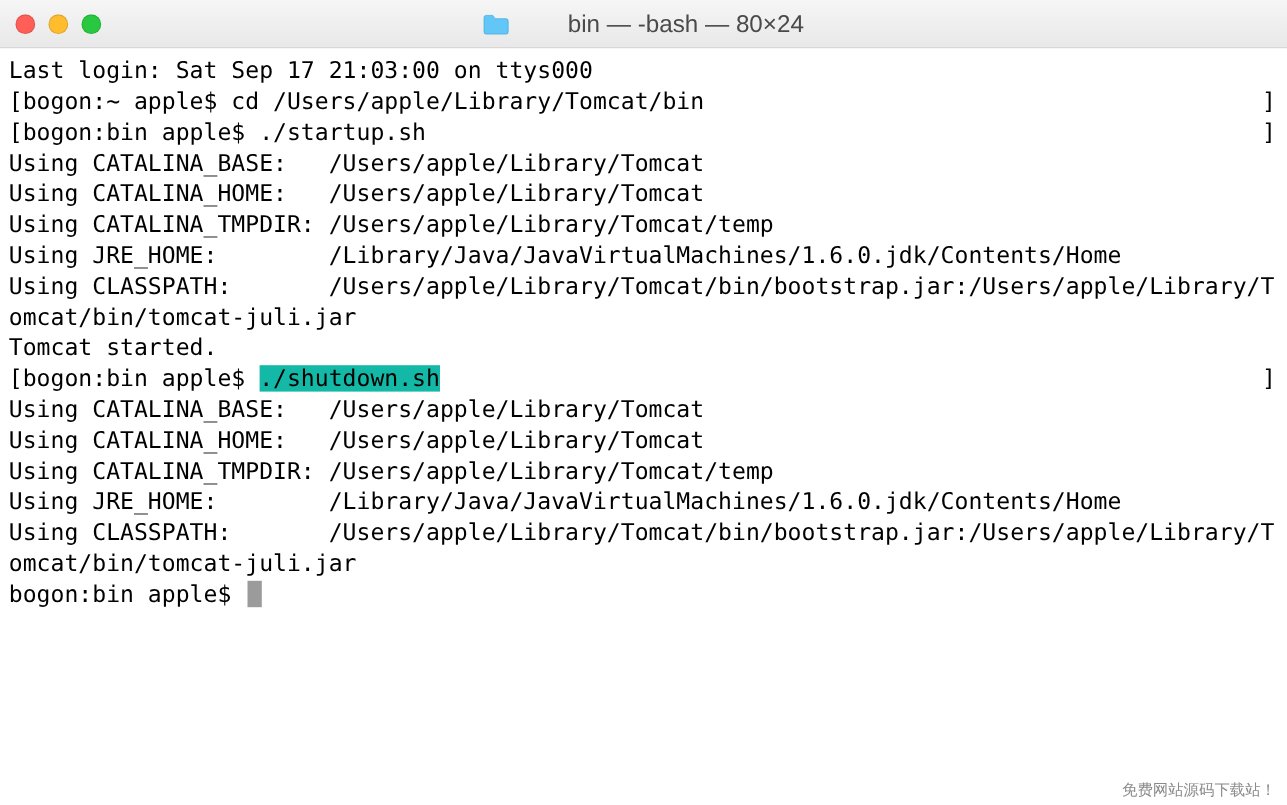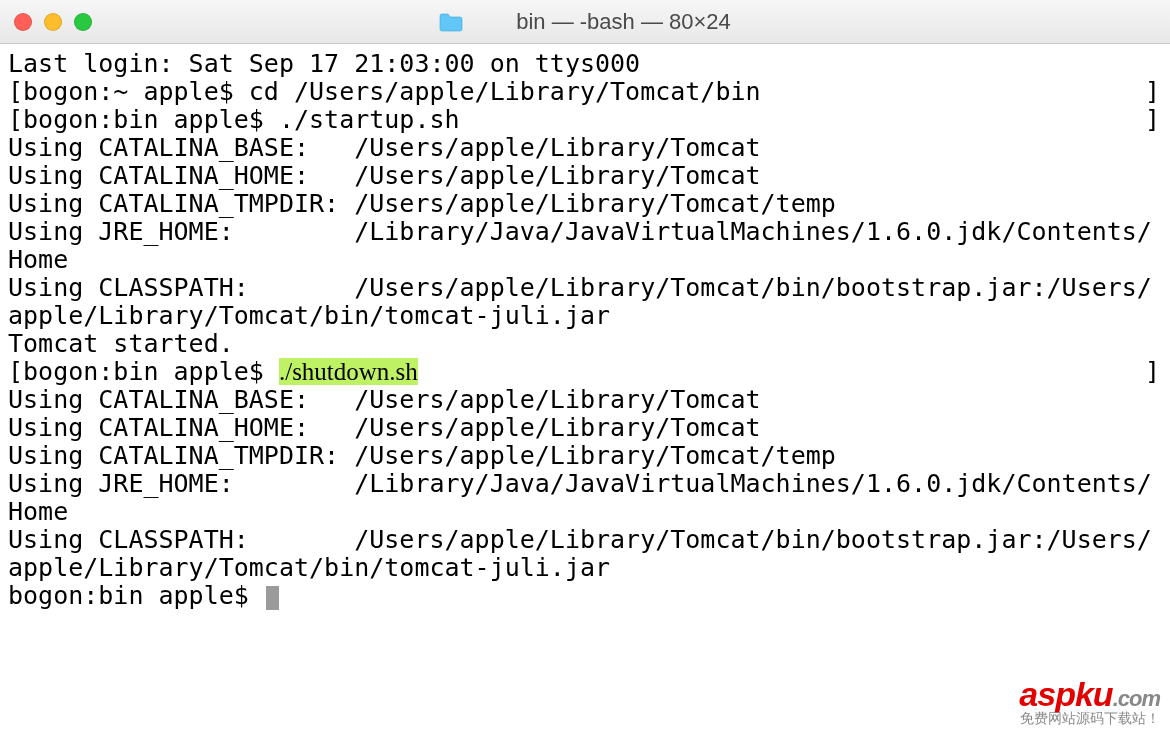--- a/index.html
+++ b/index.html
@@ -35,32 +35,32 @@
     pointer-events:none;
   }
   .folder-icon {
     width:24px; height:20px;
   }
   .title-text {
     font-size:22px; color:#4a4a4a;margin-left:43px;
   }
   .terminal {
     font-family:"Menlo","SF Mono","Consolas",monospace;
-    font-size:25px;
+    font-size:21px;
     line-height:28px;
     color:#000;
     background:#fff;
     padding:6px 8px 0 8px;
     white-space:pre;
     letter-spacing:0px;
     height:calc(100% - 44px);
     position:relative;
   }
   .line { white-space:pre-wrap; word-break:break-all; }
-  .hl { background:#bef264;font-family:Liberation Serif, serif; }
+  .hl { background:#14b8a6; }
   .cursor {
     display:inline-block;
     width:13px; height:24px;
     background:#9b9b9b;
     vertical-align:text-bottom;
     margin-left:2px;
   }
   .list-badge {
     position:absolute;
     top:48px; right:4px;
@@ -113,17 +113,14 @@
 
 <div class="list-badge">
   <span></span>
     <span></span>
     <span></span>
 </div>
 
 <div class="terminal" id="terminal"><div class="line" style="position: relative;"><span>Last login: Sat Sep 17 21:03:00 on ttys000</span></div><div class="line" style="position: relative;"><span>[bogon:~ apple$ cd /Users/apple/Library/Tomcat/bin</span><span style="position: absolute; right: 2px; top: 0px;">]</span></div><div class="line" style="position: relative;"><span>[bogon:bin apple$ ./startup.sh</span><span style="position: absolute; right: 2px; top: 0px;">]</span></div><div class="line" style="position: relative;"><span>Using CATALINA_BASE:   /Users/apple/Library/Tomcat</span></div><div class="line" style="position: relative;"><span>Using CATALINA_HOME:   /Users/apple/Library/Tomcat</span></div><div class="line" style="position: relative;"><span>Using CATALINA_TMPDIR: /Users/apple/Library/Tomcat/temp</span></div><div class="line" style="position: relative;"><span>Using JRE_HOME:        /Library/Java/JavaVirtualMachines/1.6.0.jdk/Contents/Home</span></div><div class="line" style="position: relative;"><span>Using CLASSPATH:       /Users/apple/Library/Tomcat/bin/bootstrap.jar:/Users/apple/Library/Tomcat/bin/tomcat-juli.jar</span></div><div class="line" style="position: relative;"><span>Tomcat started.</span></div><div class="line" style="position: relative;"><span>[bogon:bin apple$ </span><span class="hl">./shutdown.sh</span><span style="position: absolute; right: 2px; top: 0px;">]</span></div><div class="line" style="position: relative;"><span>Using CATALINA_BASE:   /Users/apple/Library/Tomcat</span></div><div class="line" style="position: relative;"><span>Using CATALINA_HOME:   /Users/apple/Library/Tomcat</span></div><div class="line" style="position: relative;"><span>Using CATALINA_TMPDIR: /Users/apple/Library/Tomcat/temp</span></div><div class="line" style="position: relative;"><span>Using JRE_HOME:        /Library/Java/JavaVirtualMachines/1.6.0.jdk/Contents/Home</span></div><div class="line" style="position: relative;"><span>Using CLASSPATH:       /Users/apple/Library/Tomcat/bin/bootstrap.jar:/Users/apple/Library/Tomcat/bin/tomcat-juli.jar</span></div><div class="line" style="position: relative;"><span>bogon:bin apple$ </span><span class="cursor"></span></div></div>
 
 <div class="watermark">
-  <div class="wm-main">
-    <span>asp</span><span>ku</span><span class="thin">.com</span>
-  </div>
   <div class="wm-sub">免费网站源码下载站！</div>
 </div>
 
 </body></html>

